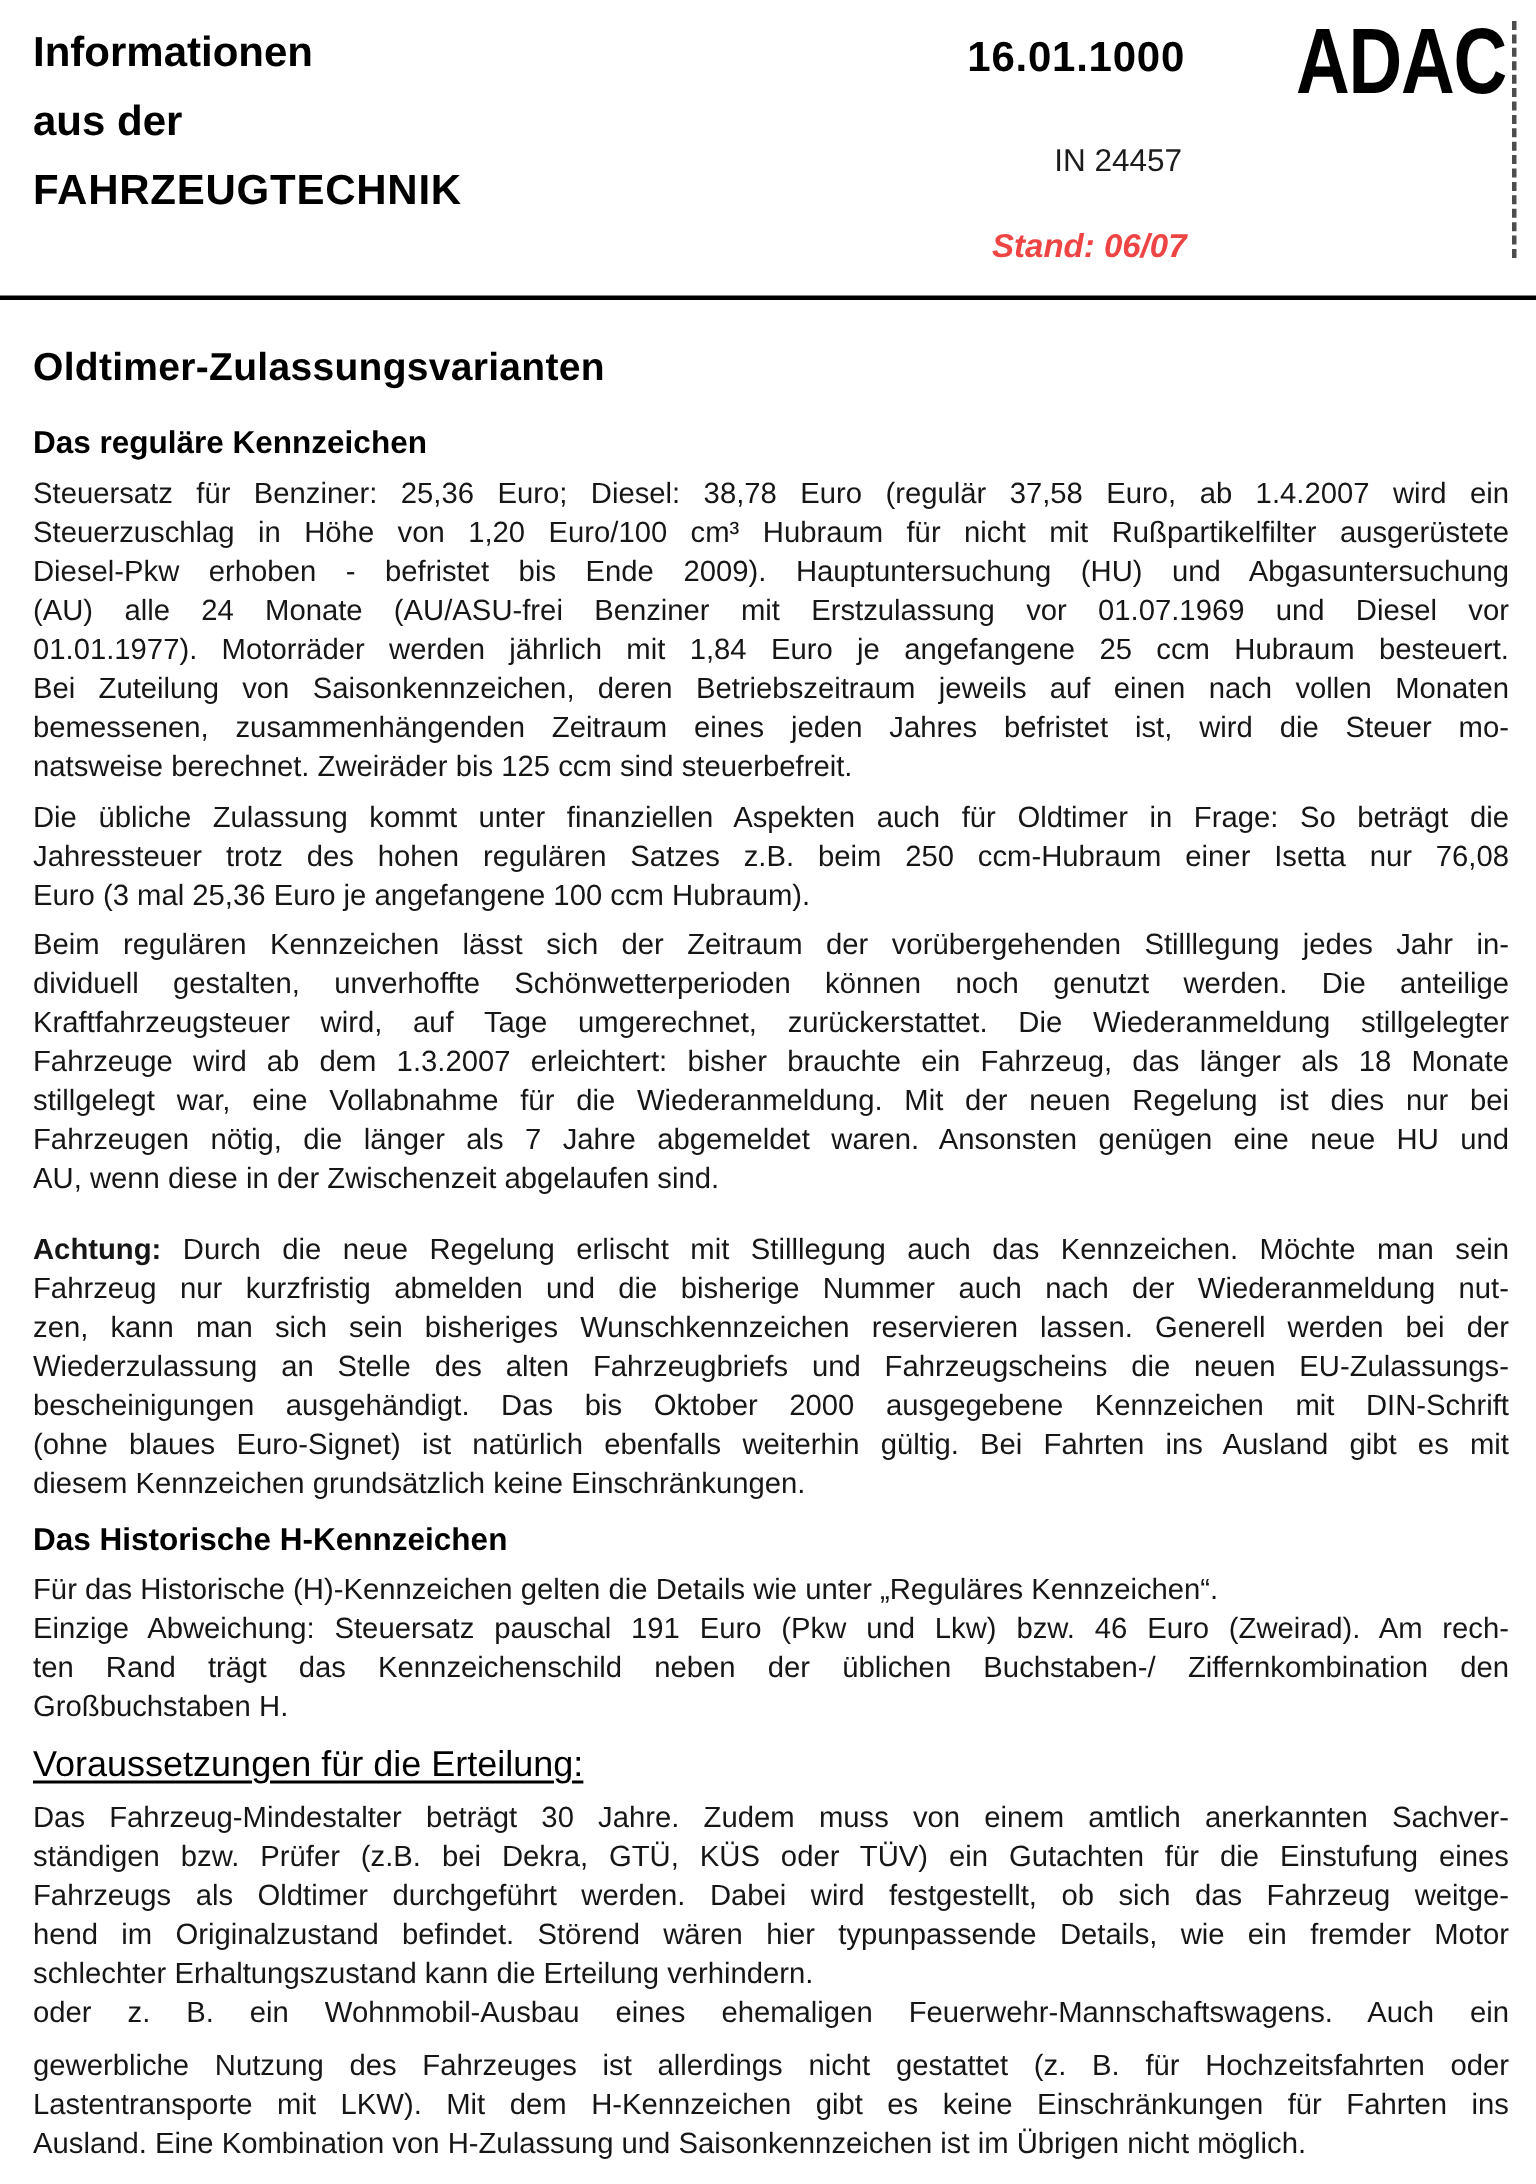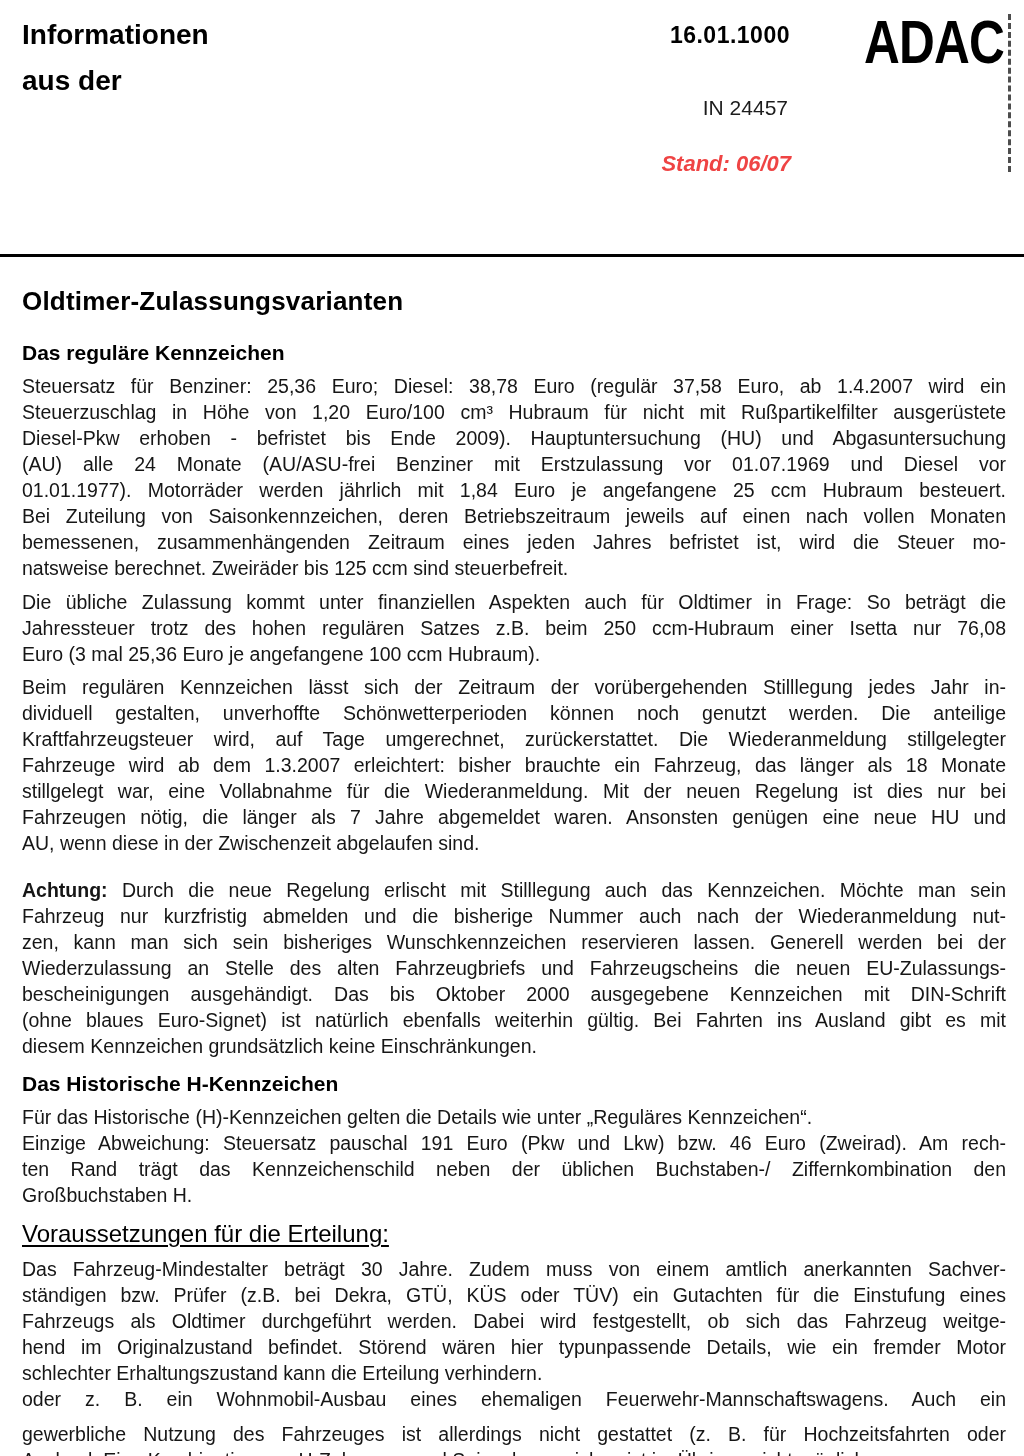--- a/index.html
+++ b/index.html
@@ -8,26 +8,26 @@
     position:relative;
     width:1024px; height:1456px;
     margin:0 auto;
     background:#ffffff;
     color:#161616;
     font-family:"Liberation Sans","DejaVu Sans",sans-serif;
     overflow:hidden;
   }
 
   
-  .header { position:relative; height:254px;text-decoration:underline; }
+  .header { position:relative; height:197px;text-decoration:underline; }
   .pub-title { position:absolute; left:22px; top:12px; color:#000; }
   .pub-title div { font-size:28px; font-weight:bold; line-height:46px; white-space:nowrap; }
   .pub-title .caps { letter-spacing:0.5px; }
 
-  .doc-number { position:absolute; right:234px; top:22px; font-size:23px; font-weight:bold; letter-spacing:0.5px; color:#000; white-space:nowrap;margin-left:16px; }
+  .doc-number { position:absolute; right:234px; top:22px; font-size:28px; font-weight:bold; letter-spacing:0.5px; color:#000; white-space:nowrap;margin-left:16px; }
   .doc-id     { position:absolute; right:236px; top:96px; font-size:21px; color:#1c1c1c; white-space:nowrap; }
   .stand-date { position:absolute; right:233px; top:151px; font-size:22px; font-weight:bold; font-style:italic; color:#ef4444; white-space:nowrap; }
 
   .adac-logo {
     position:absolute; top:16px; right:20px;
     font-size:62px; font-weight:900; line-height:52px;
     letter-spacing:-1px; color:#000;
     transform:scaleX(0.8); transform-origin:100% 0;
   }
   .edge-marks {
@@ -58,20 +58,21 @@
 </style>
 </head>
 <body>
 
 <div class="page">
 
   <div class="header">
     <div class="pub-title">
       <div>Informationen</div>
       <div>aus der</div>
+      <div class="caps">FAHRZEUGTECHNIK</div>
     </div>
     <div class="doc-number">16.01.1000</div>
     <div class="doc-id">IN 24457</div>
     <div class="stand-date">Stand: 06/07</div>
     <div class="adac-logo">ADAC</div>
     <div class="edge-marks"></div>
   </div>
 
   <div class="rule"></div>
 
@@ -136,17 +137,18 @@
       <div class="ln jl">Das Fahrzeug-Mindestalter beträgt 30 Jahre. Zudem muss von einem amtlich anerkannten Sachver-</div>
       <div class="ln jl">ständigen bzw. Prüfer (z.B. bei Dekra, GTÜ, KÜS oder TÜV) ein Gutachten für die Einstufung eines</div>
       <div class="ln jl">Fahrzeugs als Oldtimer durchgeführt werden. Dabei wird festgestellt, ob sich das Fahrzeug weitge-</div>
       <div class="ln jl">hend im Originalzustand befindet. Störend wären hier typunpassende Details, wie ein fremder Motor</div>
       <div class="ln">schlechter Erhaltungszustand kann die Erteilung verhindern.</div>
       <div class="ln jl">oder z. B. ein Wohnmobil-Ausbau eines ehemaligen Feuerwehr-Mannschaftswagens. Auch ein</div>
     </div>
 
     <div class="para mt9">
       <div class="ln jl">gewerbliche Nutzung des Fahrzeuges ist allerdings nicht gestattet (z. B. für Hochzeitsfahrten oder</div>
+      <div class="ln jl">Lastentransporte mit LKW). Mit dem H-Kennzeichen gibt es keine Einschränkungen für Fahrten ins</div>
       <div class="ln">Ausland. Eine Kombination von H-Zulassung und Saisonkennzeichen ist im Übrigen nicht möglich.</div>
     </div>
 
   </div>
 </div>
 
 </body></html>

